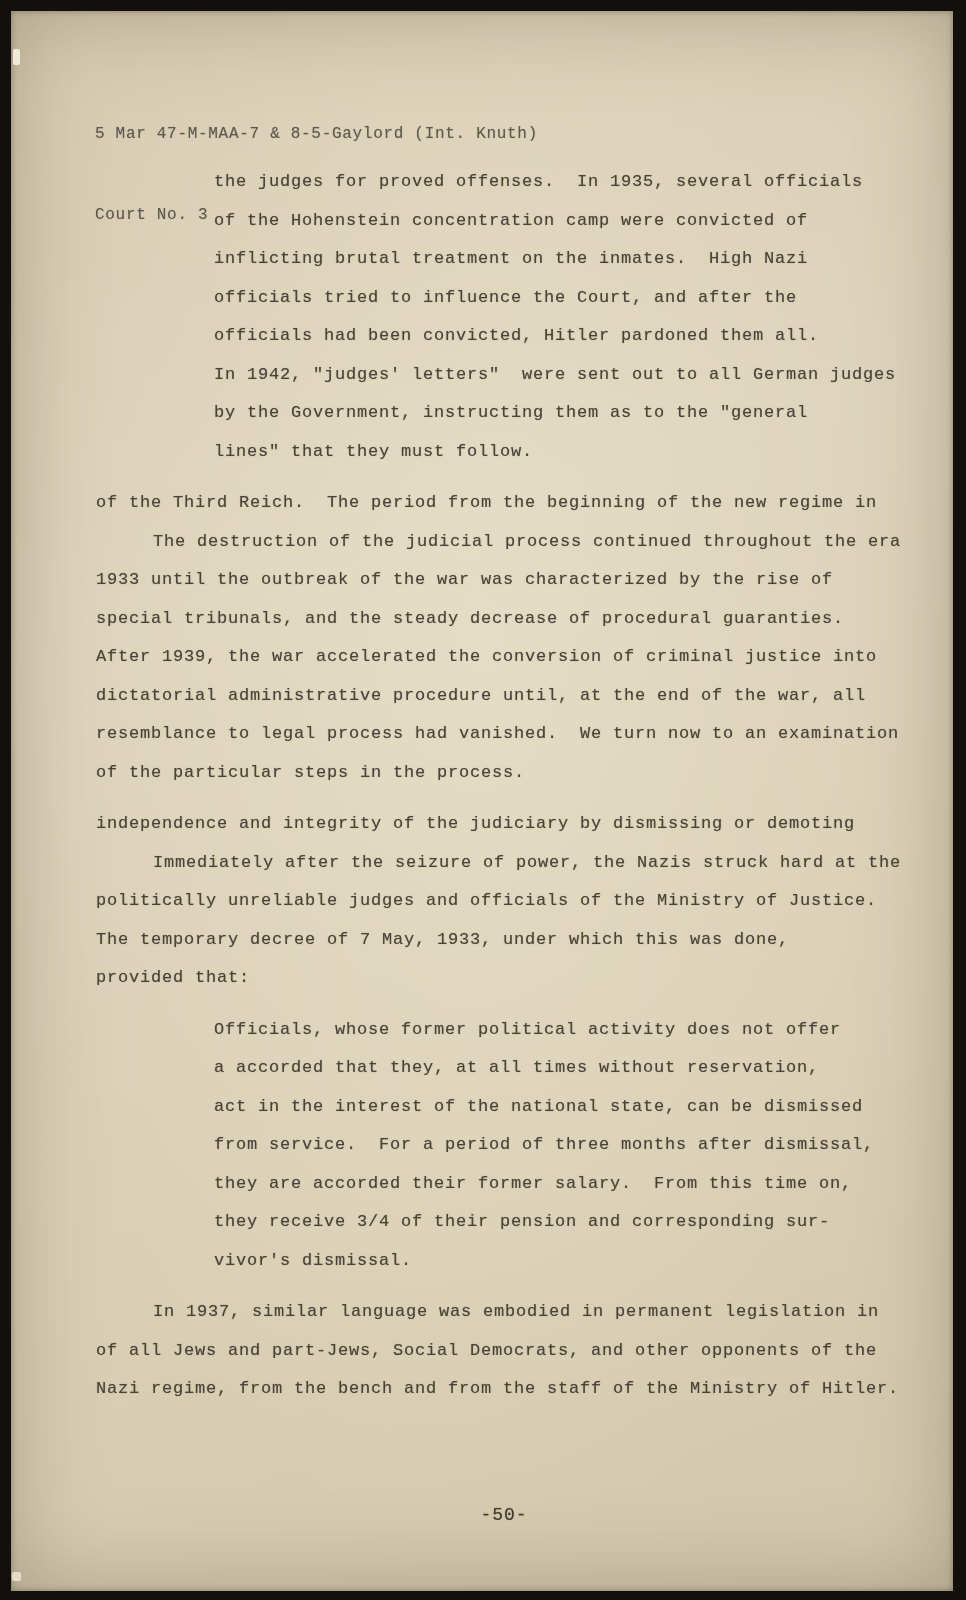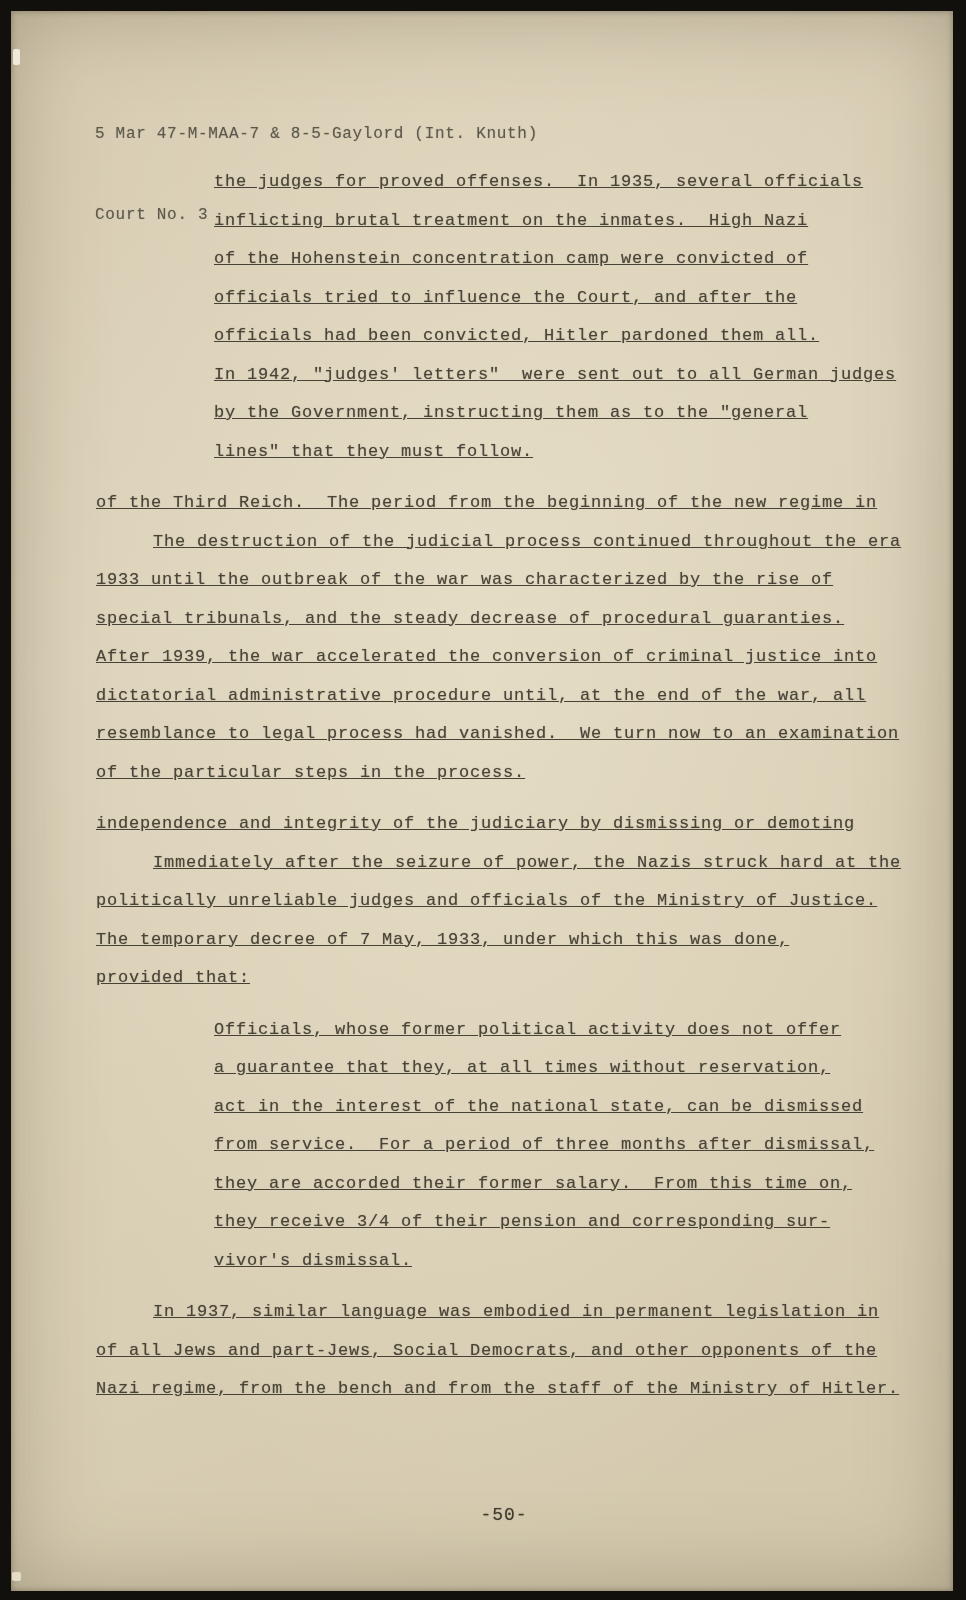--- a/index.html
+++ b/index.html
@@ -38,21 +38,21 @@
   }
   .doc-body {
     position: absolute;
     left: 85px; top: 152px; right: 78px;
     font-size: 17px;
     line-height: 38.5px;
     letter-spacing: 0.8px;
     color: rgba(62,57,46,0.88);
     text-shadow: 0 0 1px rgba(62,57,46,0.5);
   }
-  .block { margin: 0 0 13px 0; text-decoration: underline; }
+  .block { margin: 0 0 13px 0; }
   .block .line { white-space: pre; }
   .block.quote { margin-left: 118px; }
   .block.paragraph .line.first { text-indent: 57px; }
   .page-number {
     position: absolute;
     left: 0; right: 0;
     bottom: 66px;
     text-align: center;
     font-size: 18px;
     letter-spacing: 1px;
@@ -70,22 +70,22 @@
     <div class="artifact a2"></div>
 
     <div class="header">
       <div>5 Mar 47-M-MAA-7 &amp; 8-5-Gaylord (Int. Knuth)</div>
       <div>Court No. 3</div>
     </div>
 
     <div class="doc-body" id="doc-body">
         <div class="block quote">
           <div class="line">the judges for proved offenses.  In 1935, several officials</div>
+          <div class="line">of the Hohenstein concentration camp were convicted of</div>
           <div class="line">inflicting brutal treatment on the inmates.  High Nazi</div>
-          <div class="line">of the Hohenstein concentration camp were convicted of</div>
           <div class="line">officials tried to influence the Court, and after the</div>
           <div class="line">officials had been convicted, Hitler pardoned them all.</div>
           <div class="line">In 1942, "judges' letters"  were sent out to all German judges</div>
           <div class="line">by the Government, instructing them as to the "general</div>
           <div class="line">lines" that they must follow.</div>
         </div>
         <div class="block paragraph">
           <div class="line">of the Third Reich.  The period from the beginning of the new regime in</div>
           <div class="line first">The destruction of the judicial process continued throughout the era</div>
           <div class="line">1933 until the outbreak of the war was characterized by the rise of</div>
@@ -97,21 +97,21 @@
         </div>
         <div class="block paragraph">
           <div class="line">independence and integrity of the judiciary by dismissing or demoting</div>
           <div class="line first">Immediately after the seizure of power, the Nazis struck hard at the</div>
           <div class="line">politically unreliable judges and officials of the Ministry of Justice.</div>
           <div class="line">The temporary decree of 7 May, 1933, under which this was done,</div>
           <div class="line">provided that:</div>
         </div>
         <div class="block quote">
           <div class="line">Officials, whose former political activity does not offer</div>
-          <div class="line">a guarantee that they, at all times without reservation,</div>
+          <div class="line">a accorded that they, at all times without reservation,</div>
           <div class="line">act in the interest of the national state, can be dismissed</div>
           <div class="line">from service.  For a period of three months after dismissal,</div>
           <div class="line">they are accorded their former salary.  From this time on,</div>
           <div class="line">they receive 3/4 of their pension and corresponding sur-</div>
           <div class="line">vivor's dismissal.</div>
         </div>
         <div class="block paragraph">
           <div class="line first">In 1937, similar language was embodied in permanent legislation in</div>
           <div class="line">of all Jews and part-Jews, Social Democrats, and other opponents of the</div>
           <div class="line">Nazi regime, from the bench and from the staff of the Ministry of Hitler.</div>

